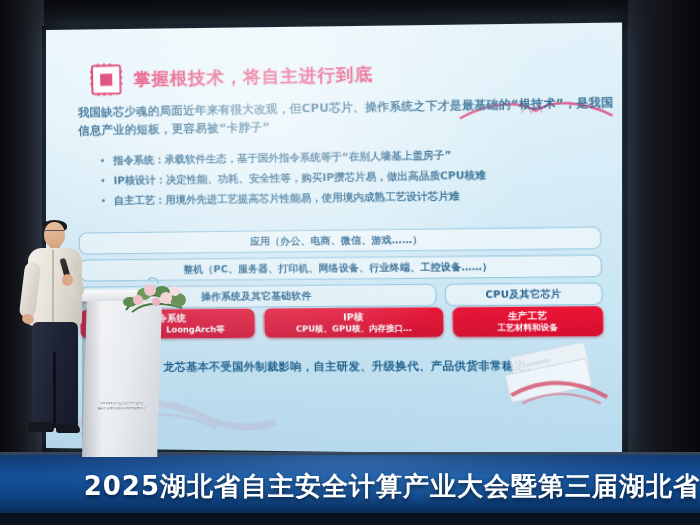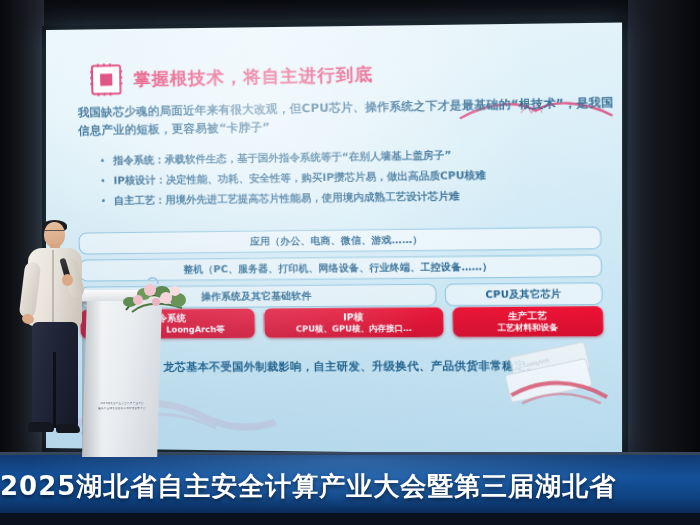--- a/index.html
+++ b/index.html
@@ -90,21 +90,21 @@
      background:linear-gradient(180deg,#1b2c46 0%,#1d4f86 22%,#1b4a80 55%,#10294a 100%);}
   .floor-strip{position:absolute;left:0;top:452px;width:700px;height:9px;
      background:linear-gradient(180deg,#3a4a60 0%,#22334d 100%);}
   .floor-edge{position:absolute;left:0;top:513px;width:700px;height:12px;background:#0a1220;}
   .floor-shine{position:absolute;left:0;top:462px;width:700px;height:50px;
      background:linear-gradient(180deg,rgba(255,255,255,.09) 0%,rgba(255,255,255,0) 70%);}
 
   
   .banner{position:absolute;left:0;top:455px;width:700px;height:58px;
      background:linear-gradient(180deg,#123a72 0%,#14519a 38%,#0f4484 72%,#0a2c59 100%);
-     display:flex;align-items:center;justify-content:flex-start;overflow:hidden;}
+     display:flex;align-items:center;justify-content:flex-end;overflow:hidden;}
   .banner::after{content:"";position:absolute;left:0;top:0;width:100%;height:100%;
      background:radial-gradient(ellipse at 50% 10%,rgba(120,190,255,.28) 0%,rgba(0,0,0,0) 65%);}
   .banner-text{position:relative;z-index:2;font-size:26px;font-weight:700;color:#ffffff;
      letter-spacing:1px;white-space:nowrap;text-shadow:0 2px 4px rgba(0,0,0,.55);
      transform:translateY(2px);}
 
   
   .podium{position:absolute;left:78px;top:290px;width:86px;height:168px;}
   .podium-top{position:absolute;left:-4px;top:0;width:94px;height:12px;
      background:linear-gradient(180deg,#fbfbfb 0%,#d9dde2 100%);border-radius:2px;

